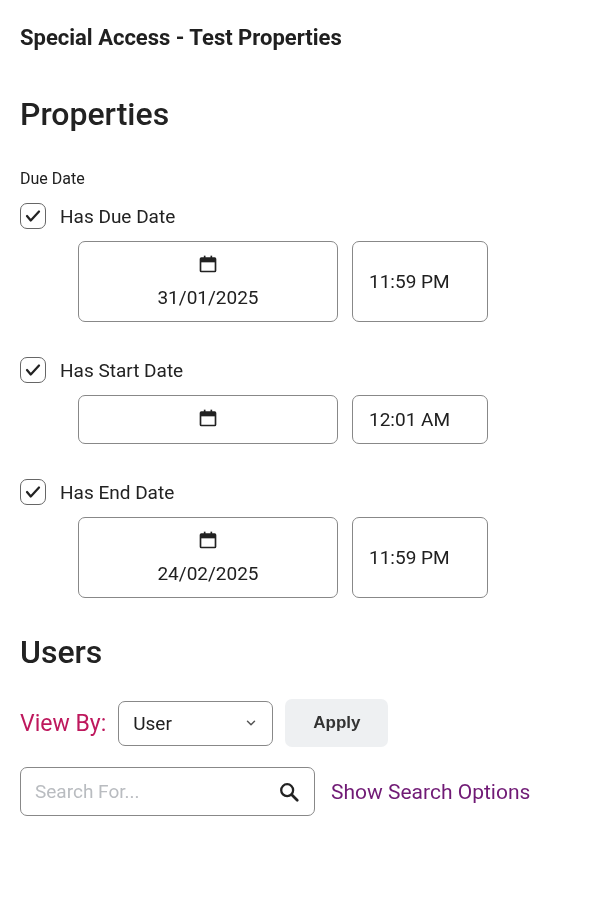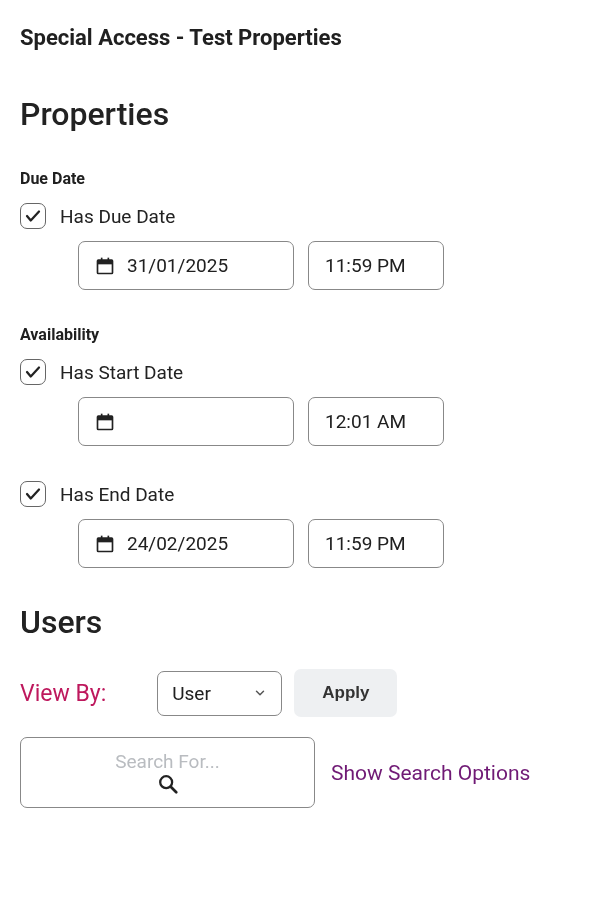--- a/index.html
+++ b/index.html
@@ -20,21 +20,21 @@
       margin-bottom: 45px;
     }
     h2 {
       font-size: 32px;
       font-weight: 500;
       margin-bottom: 36px;
       color: #222;
     }
     .section-label {
       font-size: 16px;
-      font-weight: 700;
+      font-weight: 400;
       margin-bottom: 15px;
     }
     .checkbox-row {
       display: flex;
       align-items: center;
       gap: 14px;
       margin-bottom: 12px;
     }
     .checkbox {
       width: 26px;
@@ -66,21 +66,22 @@
       border-radius: 7px;
       padding: 12px 16px;
       font-size: 19px;
       display: flex;
       align-items: center;
       gap: 12px;
       background: #fff;
       cursor: pointer;
     }
     .date-box {
-      width: 216px;
+      width: 260px;
+      flex-direction: column;
     }
     .time-box {
       width: 136px;
       justify-content: flex-start;
     }
     .calendar-icon {
       width: 20px;
       height: 20px;
       flex-shrink: 0;
     }
@@ -106,23 +107,22 @@
     .select-box {
       border: 1px solid #888;
       border-radius: 7px;
       padding: 10px 14px;
       font-size: 19px;
       display: flex;
       align-items: center;
       gap: 30px;
       background: #fff;
       cursor: pointer;
-      width: 125px;
+      width: 155px;
       justify-content: space-between;
-      margin-left: 39px;
     }
     .chevron-icon {
       width: 14px;
       height: 14px;
     }
     .apply-button {
       background: #eef0f2;
       border: none;
       border-radius: 7px;
       padding: 14px 28px;
@@ -139,21 +139,20 @@
     .search-box {
       border: 1px solid #888;
       border-radius: 7px;
       padding: 12px 14px;
       font-size: 19px;
       display: flex;
       align-items: center;
       width: 295px;
       justify-content: space-between;
       cursor: text;
-      flex-direction: column;
     }
     .search-placeholder {
       color: #b9bcc0;
     }
     .search-icon {
       width: 22px;
       height: 22px;
     }
     .link {
       color: #701a75;
@@ -189,21 +188,20 @@
         <line x1="16" y1="2" x2="16" y2="7" stroke="#222" stroke-width="2"></line>
       </svg>
     <span>31/01/2025</span>
   </div>
   <div class="input-box time-box">
     <span>11:59 PM</span>
   </div>
 </div>
 
 <div class="availability-section">
-  <div class="section-label">Availability</div>
 
   <div class="checkbox-row">
     <div class="checkbox">
       <svg viewBox="0 0 24 24" fill="none" stroke="#222" stroke-width="3" stroke-linecap="round" stroke-linejoin="round">
           <polyline points="4 12 9 18 20 6"></polyline>
         </svg>
     </div>
     <span class="checkbox-label">Has Start Date</span>
   </div>
 

